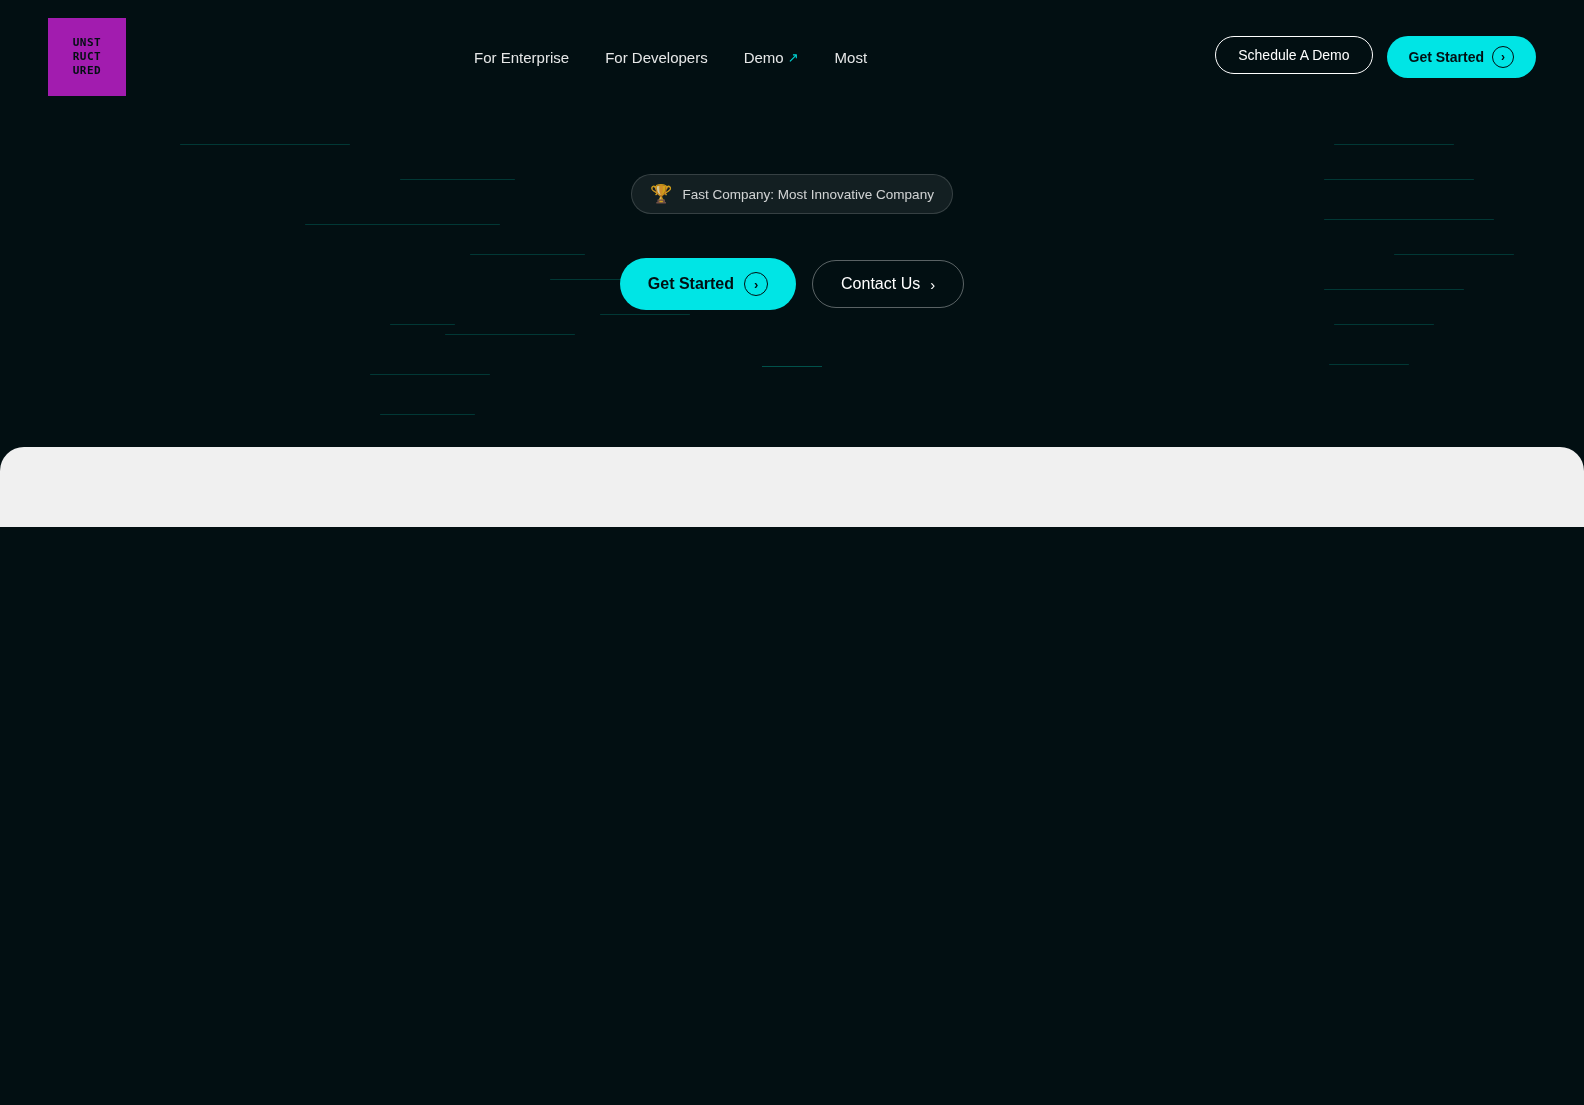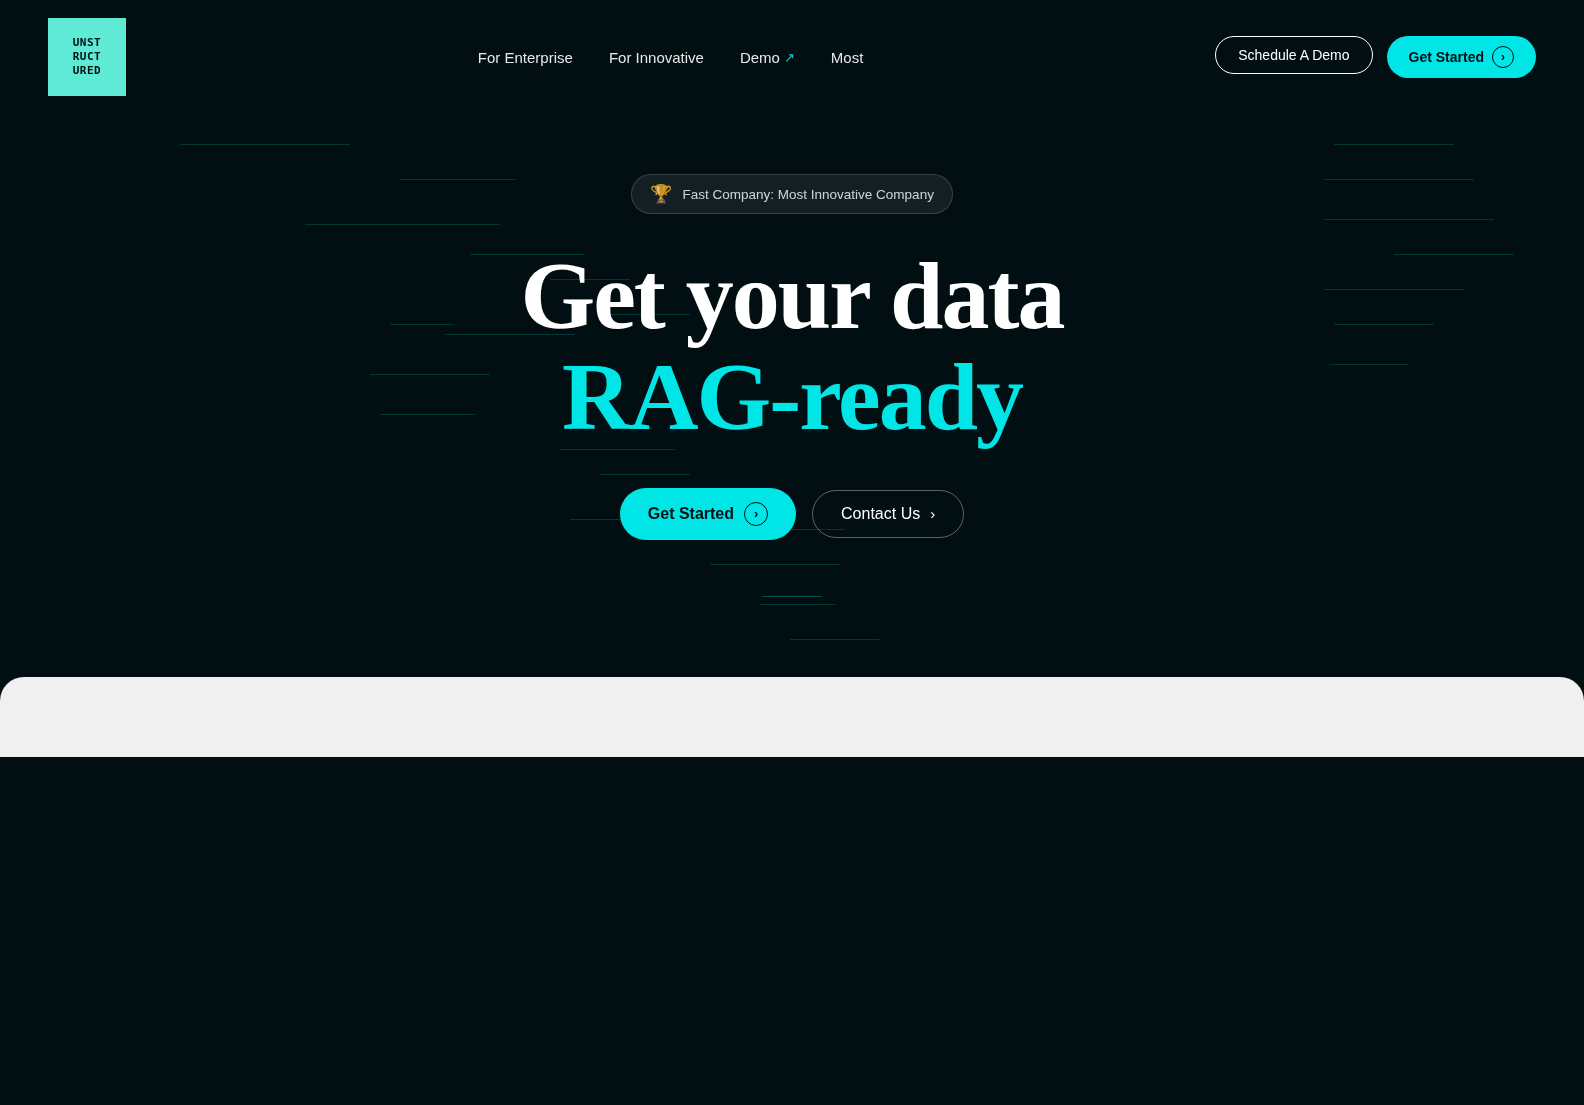--- a/index.html
+++ b/index.html
@@ -16,21 +16,21 @@
     nav {
       display: flex;
       align-items: center;
       justify-content: space-between;
       padding: 18px 48px;
       position: relative;
       z-index: 10;
     }
 
     .logo-box {
-      background: #5eead4;
+      background: #a21caf;
       width: 78px;
       height: 78px;
       display: flex;
       align-items: center;
       justify-content: center;
       flex-shrink: 0;
     }
 
     .logo-text {
       font-size: 11px;
@@ -299,21 +299,21 @@
 <nav>
   <div class="logo-box">
     <div class="logo-text">UNST<br>RUCT<br>URED</div>
   </div>
 
   <div class="nav-links">
     <a class="nav-link">
       <span>For Enterprise</span>
     </a>
     <a class="nav-link">
-      <span>For Innovative</span>
+      <span>For Developers</span>
     </a>
     <a class="nav-link">
       <span>Demo</span>
       <span class="nav-link-arrow">↗</span>
     </a>
     <a class="nav-link">
       <span>Most</span>
     </a>
   </div>
 
@@ -363,24 +363,20 @@
     <div class="bg-line r9"></div>
     <div class="bg-line r10"></div>
 
   </div>
 
   <div class="badge">
     <span class="badge-icon">🏆</span>
     <span>Fast Company: Most Innovative Company</span>
   </div>
 
-  <h1 class="headline">
-    <span class="headline-line1">Get your data</span>
-    <span class="headline-line2">RAG-ready</span>
-  </h1>
 
   <div class="cta-group">
     <button class="btn-get-started-hero">
       <span>Get Started</span>
       <span class="btn-circle">›</span>
     </button>
     <button class="btn-contact-us">
       <span>Contact Us</span>
       <span style="font-size:15px;">›</span>
     </button>

